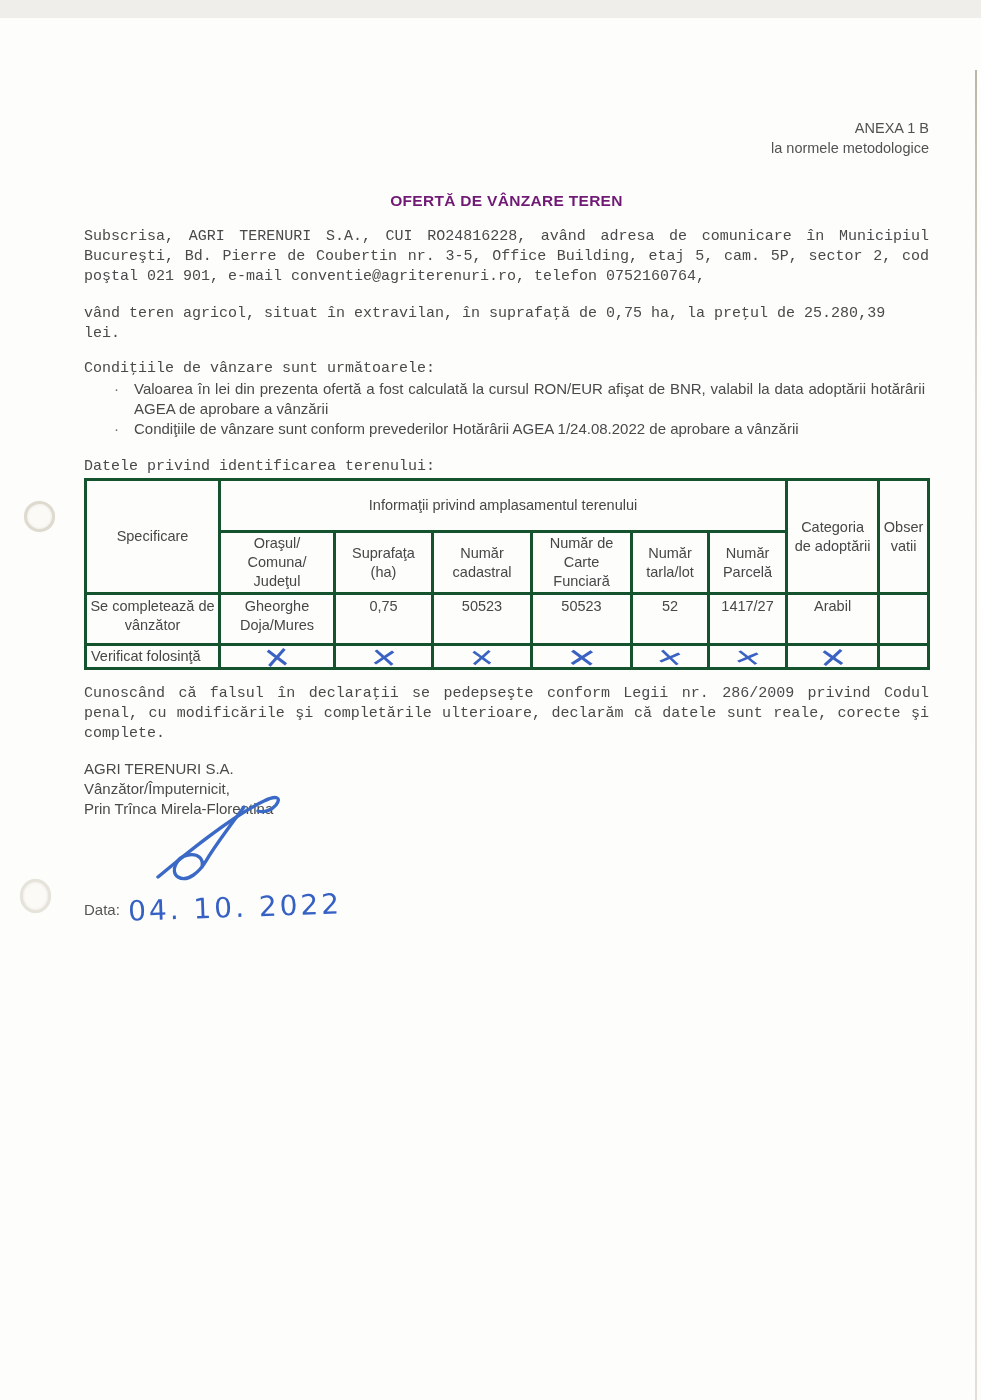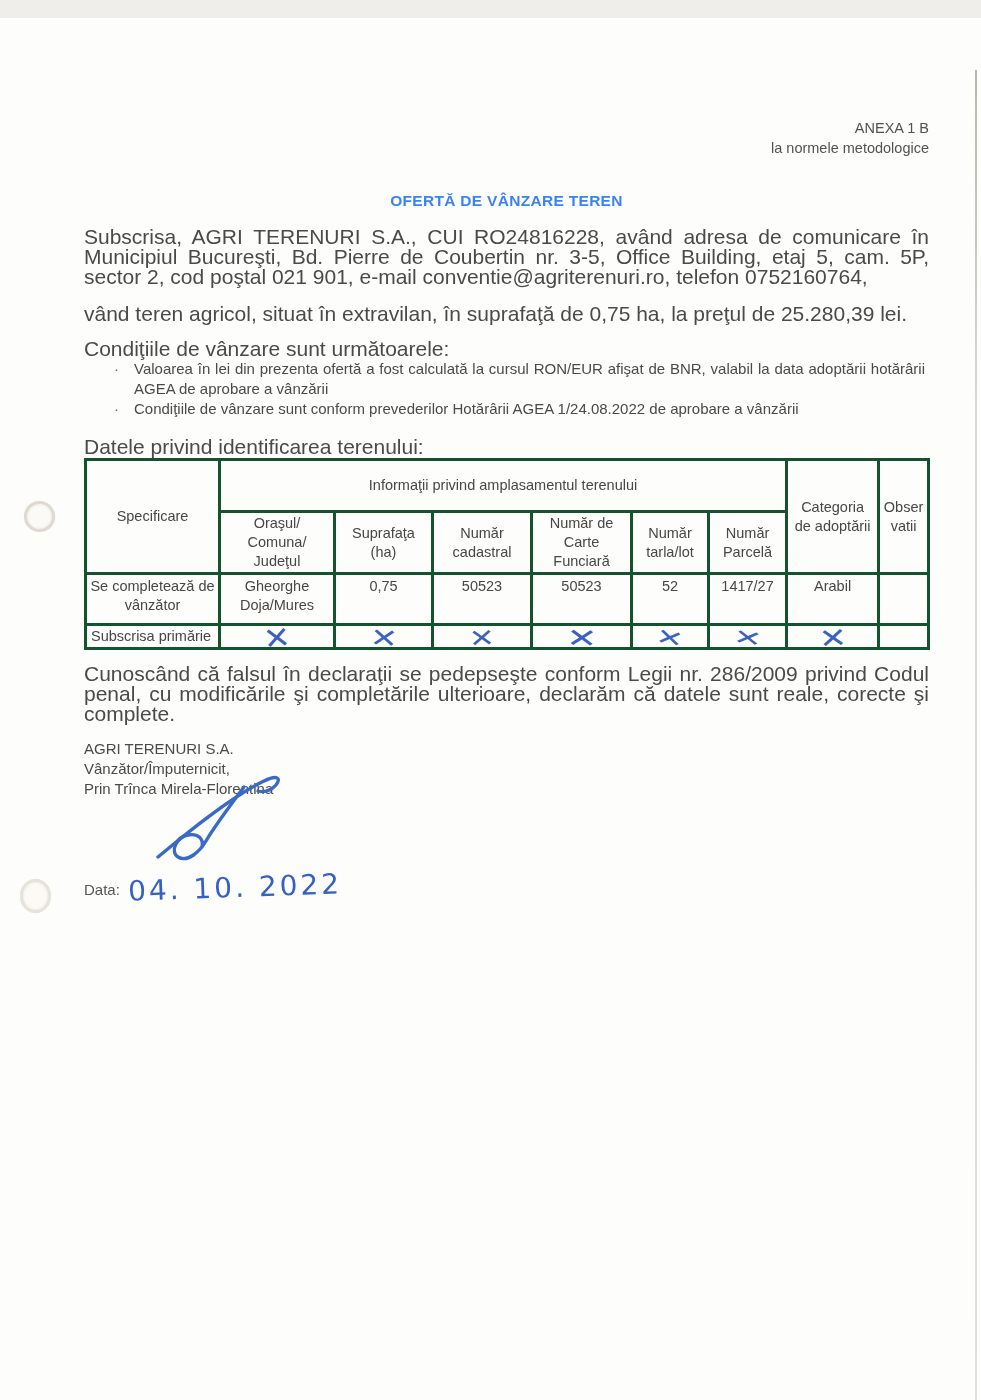--- a/index.html
+++ b/index.html
@@ -15,24 +15,24 @@
   }
   .content { position: absolute; left: 84px; top: 100px; width: 845px; }
 
   .annex { text-align: right; font-size: 14.5px; line-height: 20px; color: #525252; }
 
   .title {
     margin-top: 34px;
     text-align: center;
     font-size: 15.5px; font-weight: bold;
     letter-spacing: .3px;
-    color: #3b82f6;
-  }
-
-  .para { margin: 0; font-size: 21px; line-height: 20px; }
+    color: #701a75;
+  }
+
+  .para { margin: 0; font-size: 15px; line-height: 20px; font-family: Liberation Mono, monospace; }
   .justify { text-align: justify; }
   .p-intro { margin-top: 17px; }
   .p-sale { margin-top: 17px; }
   .p-cond { margin-top: 15px; }
   .p-tableintro { margin-top: 18px; }
   .p-penal { margin-top: 14px; }
 
   .bullet { display: flex; font-size: 15px; line-height: 20px; }
   .bullet-marker { width: 20px; margin-left: 30px; color: #6a6a6a; flex: 0 0 auto; }
   .bullet-text { flex: 1; text-align: justify; padding-right: 4px; }
@@ -207,21 +207,21 @@
           <td>Gheorghe Doja/Mures</td>
           <td>0,75</td>
           <td>50523</td>
           <td>50523</td>
           <td>52</td>
           <td>1417/27</td>
           <td>Arabil</td>
           <td></td>
         </tr>
         <tr class="verify-row">
-          <td>Subscrisa primărie</td>
+          <td>Verificat folosinţă</td>
           <td><span class="xmark">✕</span></td>
           <td><span class="xmark">✕</span></td>
           <td><span class="xmark">✕</span></td>
           <td><span class="xmark">✕</span></td>
           <td><span class="xmark">✕</span></td>
           <td><span class="xmark">✕</span></td>
           <td><span class="xmark">✕</span></td>
           <td></td>
         </tr>
       </tbody>

